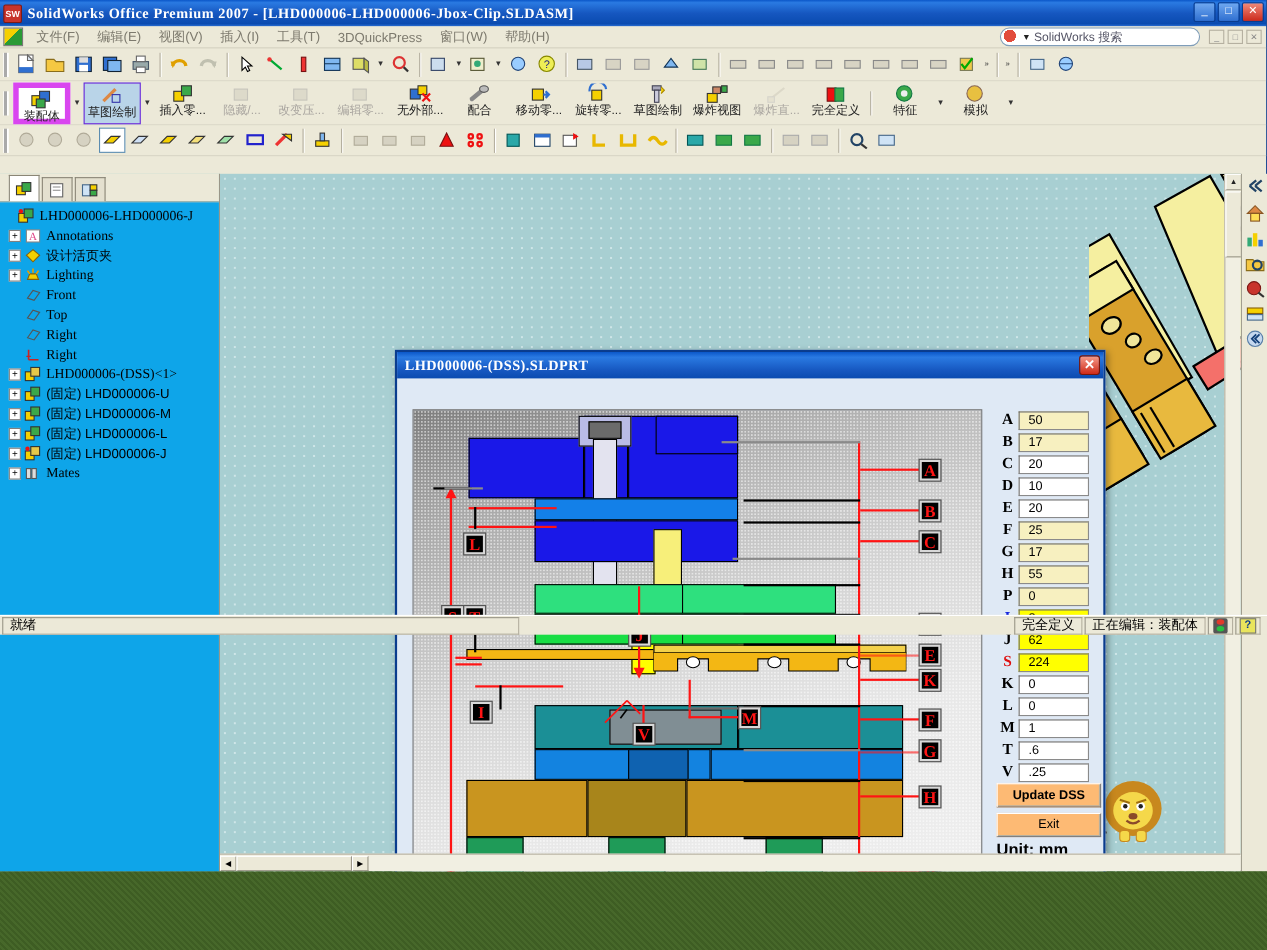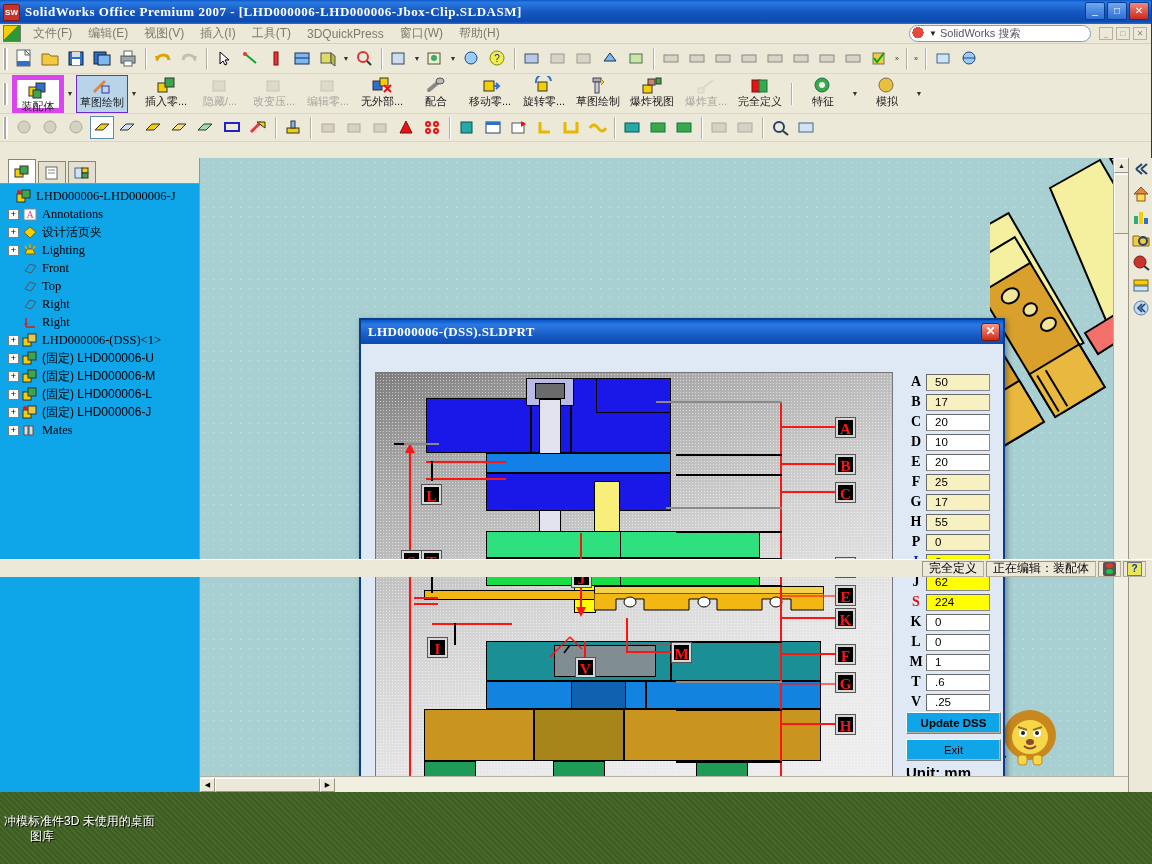--- a/index.html
+++ b/index.html
@@ -256,41 +256,37 @@
     width:64px; height:17px; border:1px solid #8a8a8a;
     background:#fff; font-size:11.5px; color:#000;
     padding:0 0 0 8px; font-family:"Liberation Sans", sans-serif;
     border-top-color:#6a6a6a; border-left-color:#6a6a6a;
   }
   .prow input.tint { background:#f7f0c0; }
   .prow input.hl { background:#ffff00; }
 
   #dlg-buttons { position:absolute; left:545px; top:340px; width:95px; }
   .dbtn {
-    width:95px; height:22px; background:#0ea5e9;
+    width:95px; height:22px; background:#fdba74;
     border:1px solid #fff; border-right-color:#808080; border-bottom-color:#808080;
     box-shadow:inset -1px -1px 0 #b5b0a0;
     font-size:11.5px; font-family:"Liberation Sans", sans-serif; color:#000;
     display:flex; align-items:center; justify-content:center; margin-bottom:5px;
   }
   .dbtn.bold { font-weight:bold; }
   #unitlabel {
     position:absolute; left:545px; top:392px; font-size:15px; font-weight:bold;
     font-family:"Liberation Sans", sans-serif; color:#000;
   }
 </style>
 </head>
 <body>
 
 <div id="desktop">
 
-  <div id="desktop-label">
-    <span>冲模标准件3D 未使用的桌面</span>
-    <span class="l2">图库</span>
-  </div>
 
   <div id="app">
 
     <div id="titlebar">
       <div class="sw-logo">SW</div>
       <div class="title">SolidWorks Office Premium 2007 - [LHD000006-LHD000006-Jbox-Clip.SLDASM]</div>
       <div class="winbtns">
         <div class="winbtn">_</div>
         <div class="winbtn">□</div>
         <div class="winbtn close">✕</div>
@@ -1257,20 +1253,21 @@
               <rect x="2" y="9" width="14" height="5" fill="#cfe3f5" stroke="#468"></rect>
             </svg></div>
         <div class="rp-ic"><svg width="18" height="17">
               <circle cx="9" cy="8" r="7" fill="#c5d8ef" stroke="#5a7fa8"></circle>
               <path d="M10 4 L6 8 L10 12 M13 4 L9 8 L13 12" stroke="#14407a" stroke-width="1.6" fill="none"></path>
             </svg></div>
       </div>
     </div>
 
     <div id="statusbar">
+      <div class="sec left" style="min-width:470px;">就绪</div>
       <div class="spacer"></div>
       <div class="sec">完全定义</div>
       <div class="sec">正在编辑：装配体</div>
       <div class="sec" style="padding:0 4px;">
         <span class="sb-light"></span>
       </div>
       <div class="sec" style="padding:0 3px; margin-right:6px;">
         <span class="sb-help">?</span>
       </div>
     </div>

